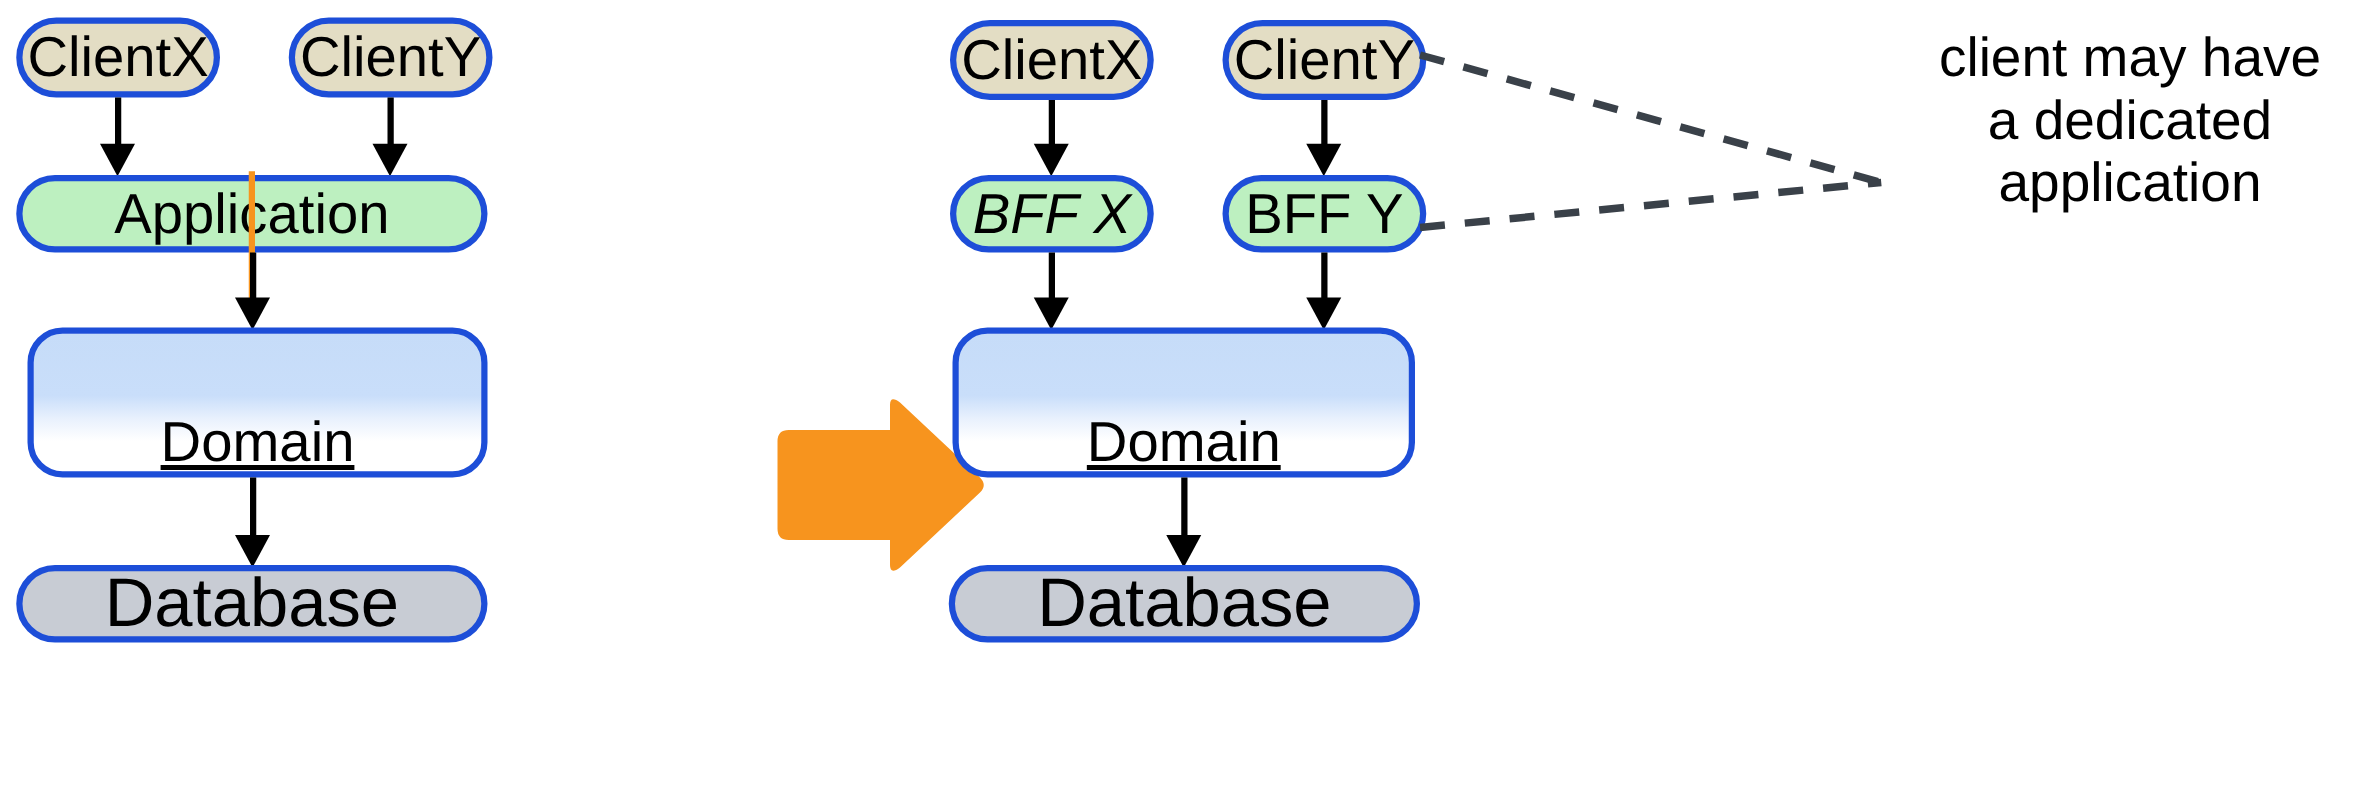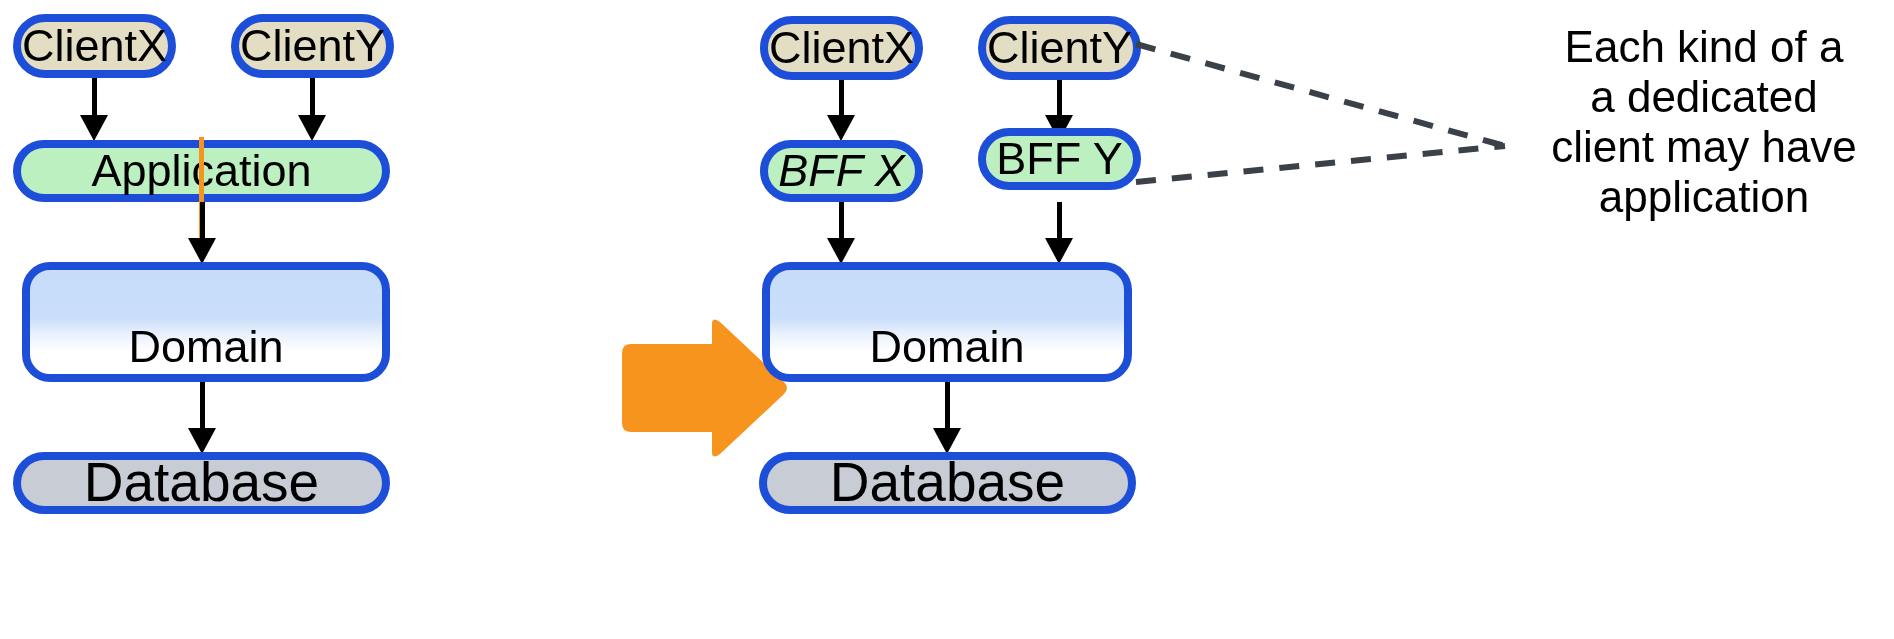--- a/index.html
+++ b/index.html
@@ -13,21 +13,21 @@
   #canvas {
     position: relative;
     width: 1894px;
     height: 639px;
     background: #ffffff;
     overflow: hidden;
   }
   .node {
     position: absolute;
     box-sizing: border-box;
-    border: 8px solid #1d4ed8;
+    border: 5px solid #1d4ed8;
     display: flex;
     align-items: center;
     justify-content: center;
     color: #000000;
     text-align: center;
     line-height: 1.05;
     white-space: nowrap;
   }
   .node-label {
     display: block;
@@ -39,22 +39,23 @@
   }
   .app {
     background: #bdf0c0;
     border-radius: 34px;
     font-size: 45px;
   }
   .domain {
     background: linear-gradient(to bottom, #c6dcf8 0%, #c9defa 45%, #e9f1fd 62%, #ffffff 78%, #ffffff 100%);
     border-radius: 28px;
     font-size: 45px;
-    align-items: center;
+    align-items: flex-end;
     padding-top: 50px;
+    text-decoration: underline;
   }
   .db {
     background: #c8ccd4;
     border-radius: 34px;
     font-size: 55px;
   }
   
   .conn {
     position: absolute;
   }
@@ -186,21 +187,21 @@
 
     <div class="conn" style="left:1043px; top:80px; width:32px; height:61px;">
       <div class="shaft" style="height:38px;"></div>
       <div class="head"></div>
     </div>
 
     <div class="node app" style="left:760px; top:140px; width:163px; height:62px;font-style:italic;">
       <span class="node-label">BFF X</span>
     </div>
 
-    <div class="node app" style="left:978px; top:128px; width:163px; height:62px;">
+    <div class="node app" style="left:978px; top:140px; width:163px; height:62px;">
       <span class="node-label">BFF Y</span>
     </div>
 
     <div class="conn" style="left:825px; top:202px; width:32px; height:62px;">
       <div class="shaft" style="height:38px;"></div>
       <div class="head"></div>
     </div>
 
     <div class="conn" style="left:1043px; top:202px; width:32px; height:62px;">
       <div class="shaft" style="height:38px;"></div>
@@ -220,19 +221,18 @@
       <span class="node-label">Database</span>
     </div>
   </div>
 
   <svg class="dash-svg">
     <polyline points="1136,44 1505,146" fill="none" stroke="#3a4149" stroke-width="6" stroke-dasharray="20,16"></polyline>
     <polyline points="1136,182 1505,146" fill="none" stroke="#3a4149" stroke-width="6" stroke-dasharray="20,16"></polyline>
   </svg>
 
   <div class="callout-text" style="left:1524px; top:22px; width:360px;">
-    <div>Each kind of a</div>
+    <div>client may have</div>
     <div>a dedicated</div>
-    <div>client may have</div>
     <div>application</div>
   </div>
 
 </div>
 
 </body></html>

